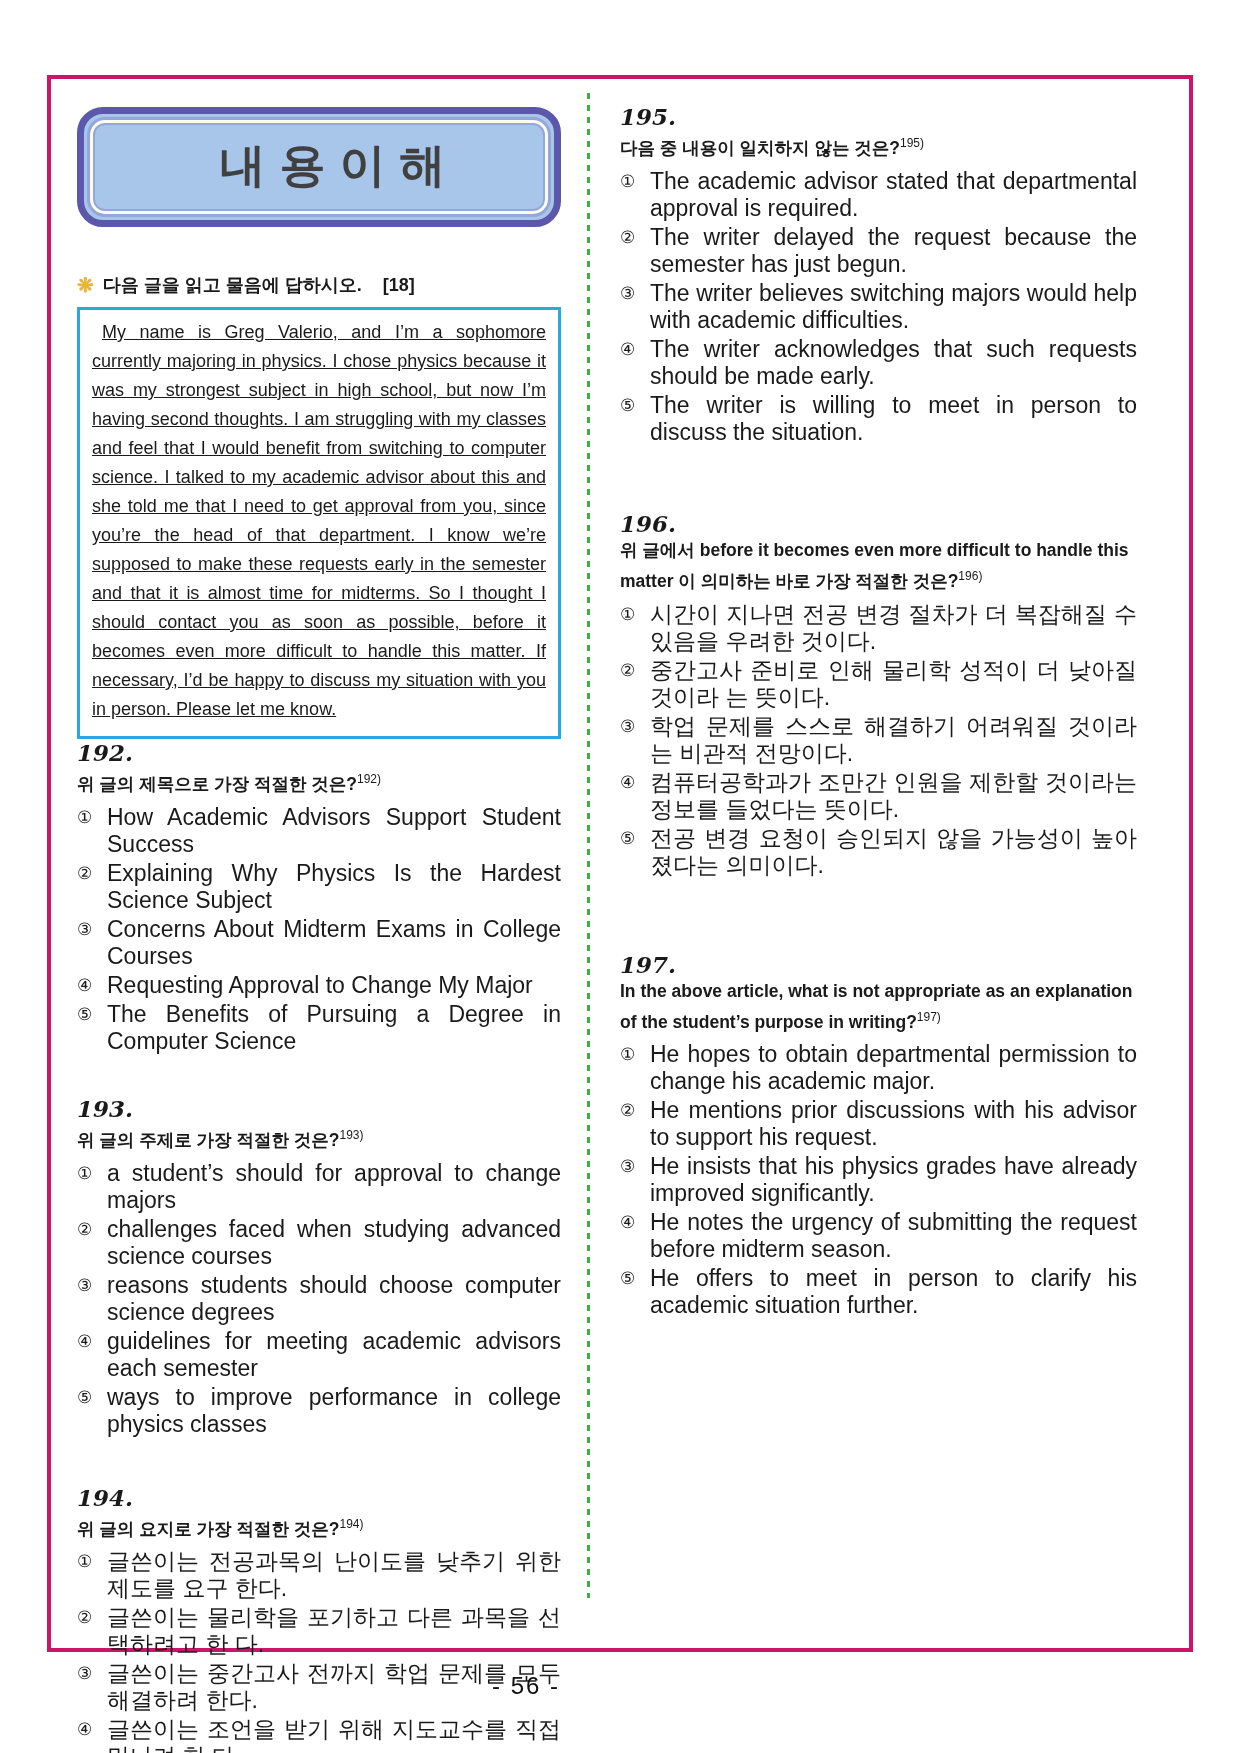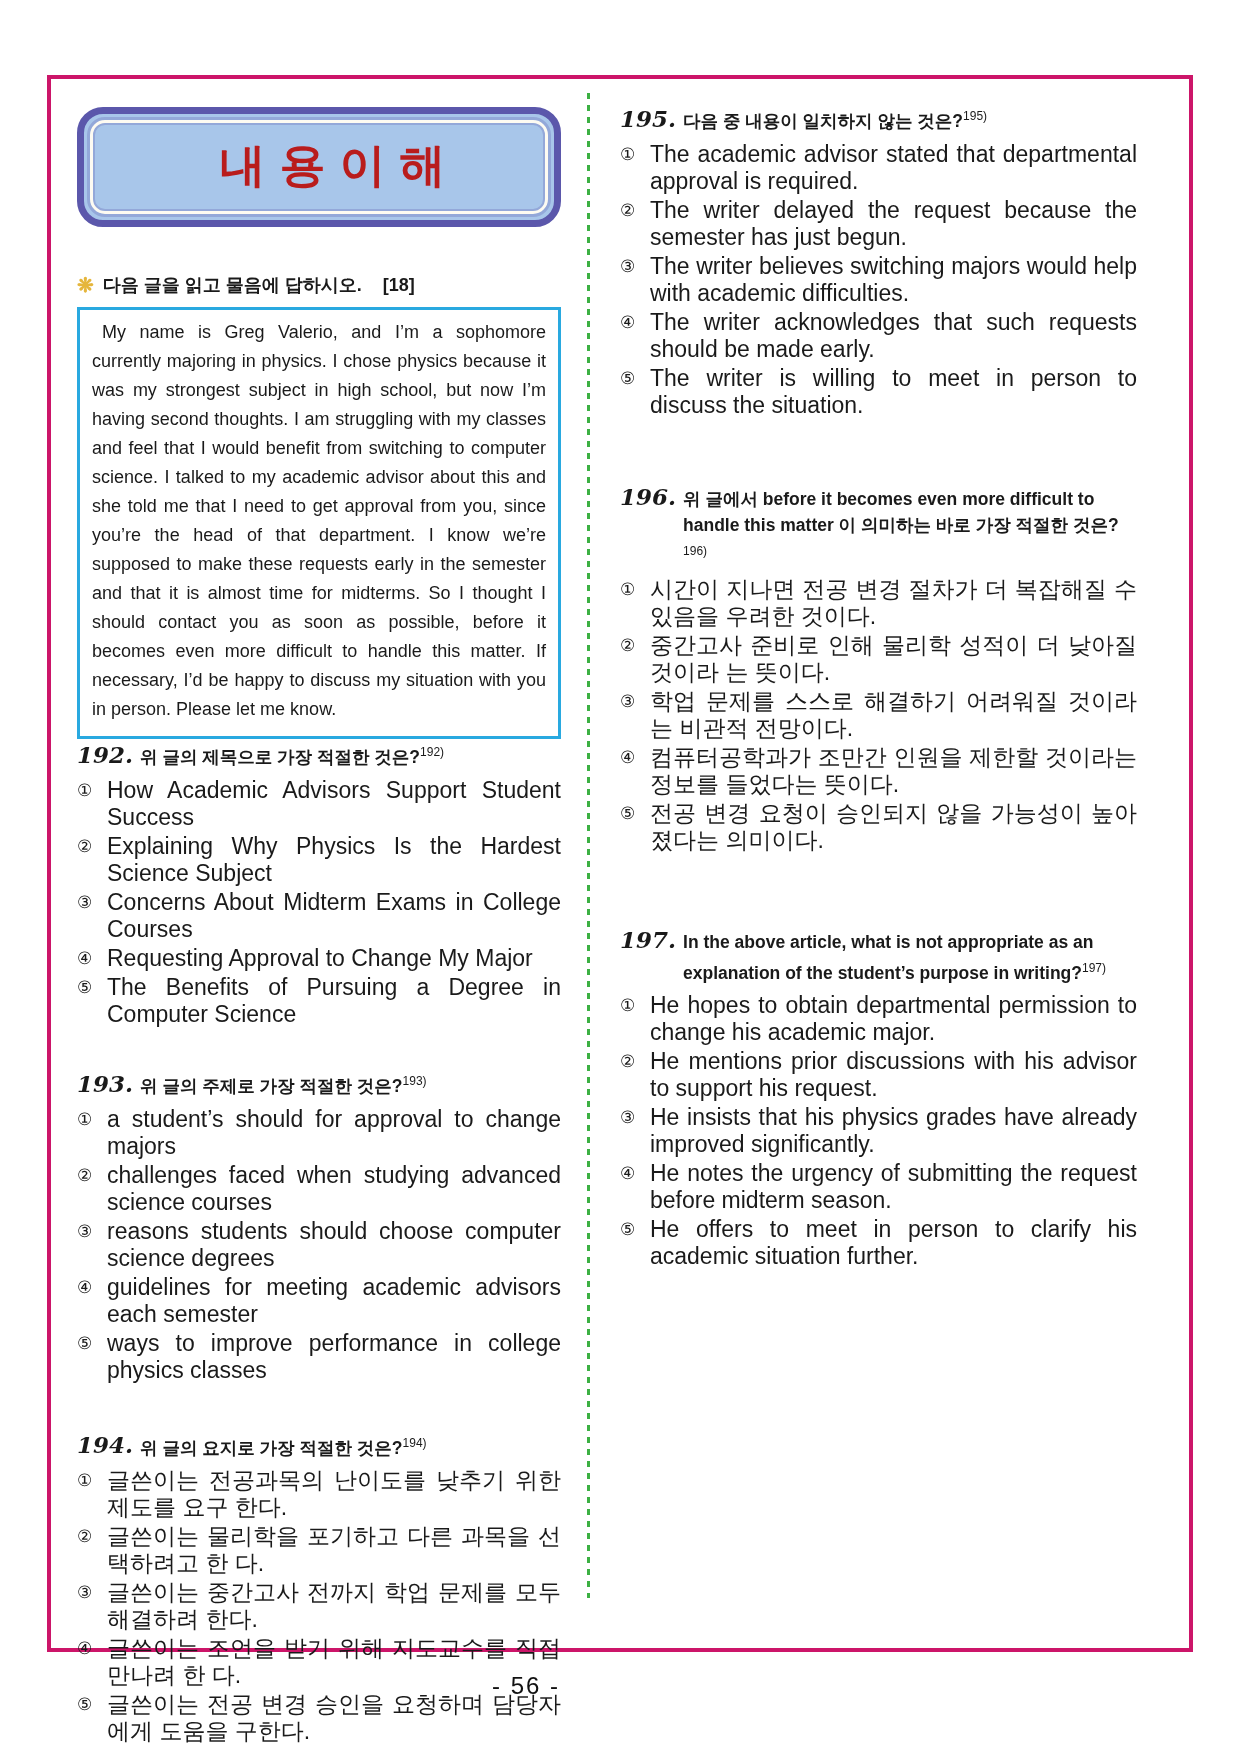--- a/index.html
+++ b/index.html
@@ -35,48 +35,49 @@
   .title-mid {
     border: 3px solid #93A8D9; border-radius: 18px;
     padding: 3px; background: #FDFBF2;
   }
   .title-inner {
     border: 2px solid #93A8D9; border-radius: 12px;
     background: #A8C6EA;
     text-align: center; padding: 10px 0 12px 0;
   }
   .title-text {
-    font-size: 46px; font-weight: bold; color: #b91c1c;
+    font-size: 46px; font-weight: bold; color: #404040;
     letter-spacing: 14px; font-family: Liberation Mono, monospace; margin-left: 41px;
   }
 
   
   .instruction { margin-top: 46px; font-size: 18px; font-weight: bold; display: flex; align-items: center; }
   .flower { color: #E5B63C; font-size: 20px; margin-right: 9px; }
   .instr-range { margin-left: 21px; font-weight: bold; }
 
   
   .passage-box {
     margin-top: 10px;
     border: 3px solid #29A9E0;
     padding: 8px 12px 12px 12px;
+    text-decoration: underline;
   }
   .passage-text {
     font-size: 18px; line-height: 29px;
     text-align: justify; text-justify: inter-word;
     text-indent: 10px;
   }
 
   
   .question { }
   .q-193 { margin-top: 40px; }
   .q-194 { margin-top: 46px; }
   .q-196 { margin-top: 64px; }
   .q-197 { margin-top: 72px; }
-  .q-head { display: flex; align-items: baseline; margin-bottom: 7px; }
+  .q-head { display: flex; align-items: baseline; margin-bottom: 7px; flex-direction: column; }
   .q-num {
     font-family: "DejaVu Serif", serif;
     font-style: italic; font-weight: bold;
     font-size: 23px; margin-right: 7px; white-space: nowrap;
   }
   .q-stem { font-size: 17.5px; font-weight: bold; line-height: 26px; }
   .q-ref { font-size: 12px; vertical-align: super; font-weight: normal; }
   .opt { display: flex; margin-bottom: 2px; }
   .opt-m { flex: 0 0 30px; font-size: 17px; line-height: 27px; }
   .opt-t {

